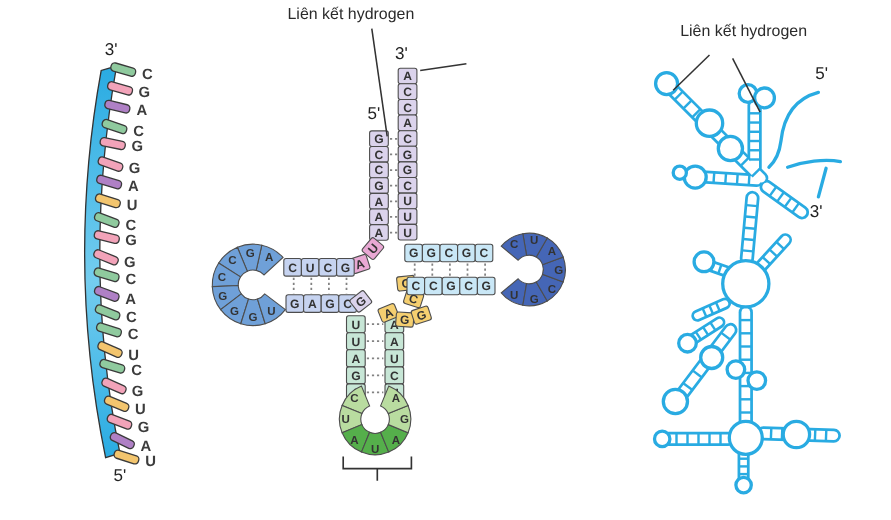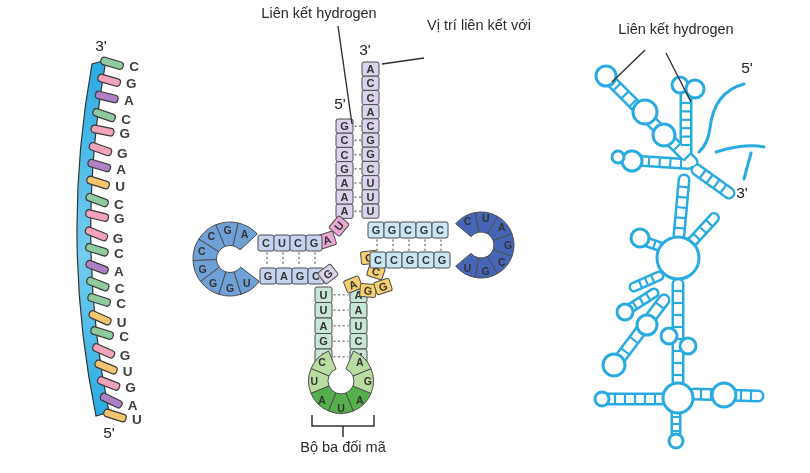--- a/index.html
+++ b/index.html
@@ -608,20 +608,18 @@
       </g>
     </svg>
 
   <div class="lbl prime" style="left:86px;top:36px;width:30px;">3'</div>
   <div class="lbl prime" style="left:94px;top:423px;width:30px;">5'</div>
 
   <div class="lbl" style="left:243px;top:4px;width:152px;">Liên kết hydrogen</div>
   <div class="lbl prime" style="left:352px;top:40px;width:26px;">3'</div>
   <div class="lbl prime" style="left:327px;top:94px;width:26px;">5'</div>
   <div class="lbl" style="left:408px;top:16px;width:142px;">
-    <span style="display:block">Vị trí liên kết với</span>
   </div>
-  <div class="lbl" style="left:278px;top:438px;width:130px;">Bộ ba đối mã</div>
 
   <div class="lbl" style="left:598px;top:20px;width:156px;">Liên kết hydrogen</div>
   <div class="lbl prime" style="left:733px;top:58px;width:28px;">5'</div>
   <div class="lbl prime" style="left:728px;top:183px;width:28px;">3'</div>
 </div>
 
 </body></html>

